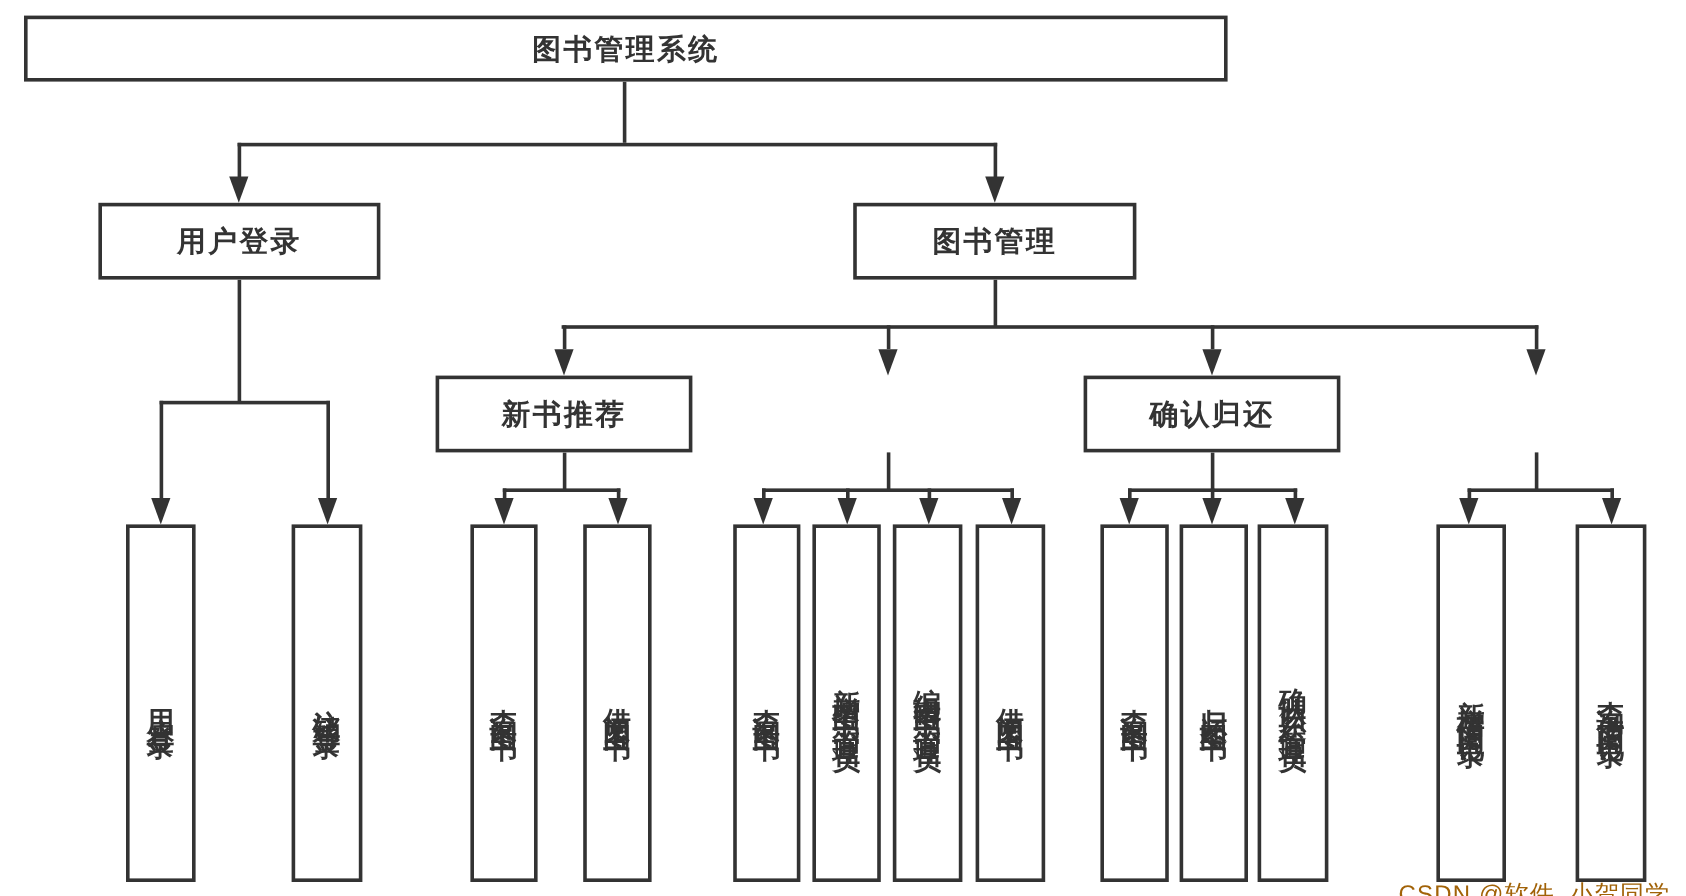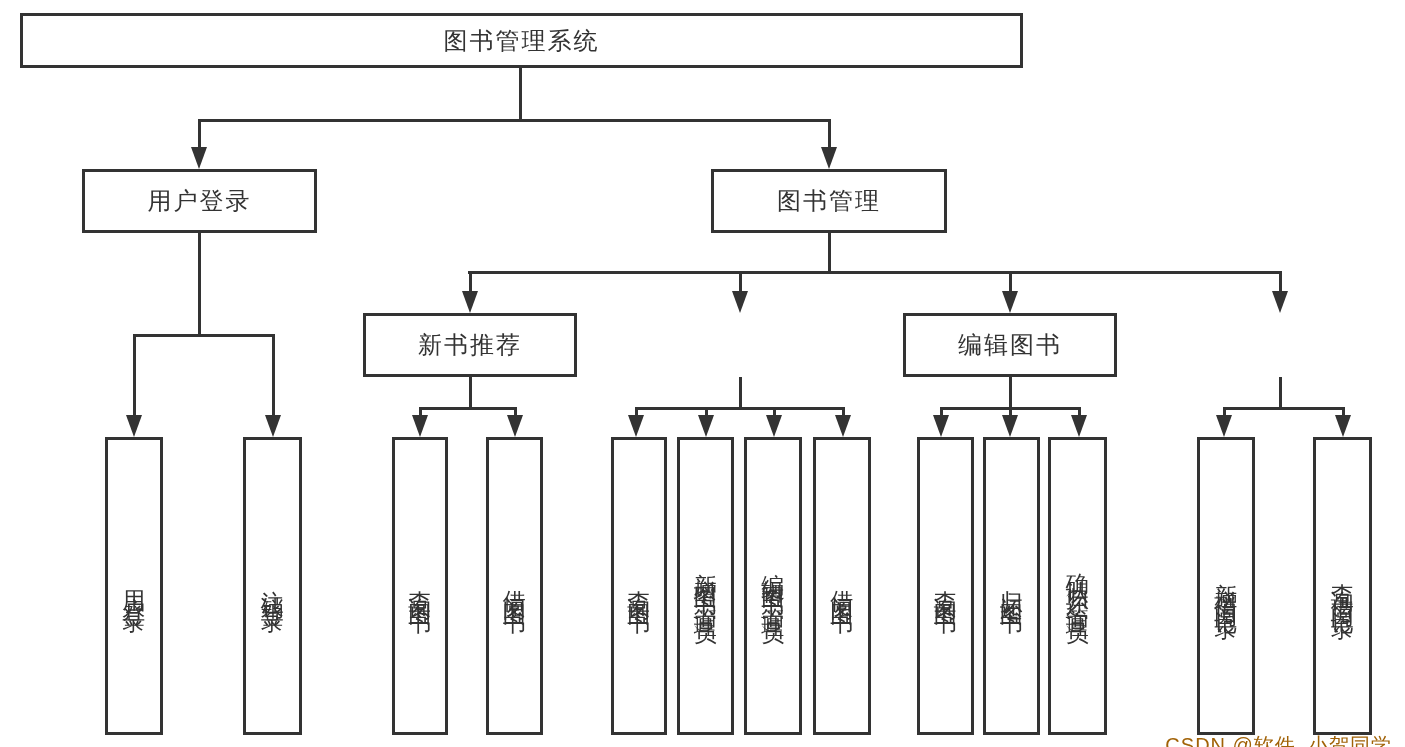--- a/index.html
+++ b/index.html
@@ -3,21 +3,21 @@
 <meta charset="utf-8">
 <style>
   html,body { margin:0; padding:0; background:#fff; }
   .canvas {
     position:relative; width:1405px; height:747px; background:#ffffff;
     font-family:"Liberation Sans","DejaVu Sans",sans-serif; color:#333333;
     overflow:hidden;
   }
   .box {
     position:absolute; background:#ffffff; border:3px solid #333333;
-    box-sizing:border-box; display:flex; align-items:center; justify-content:center;
+    box-sizing:border-box; display:flex; align-items:center; justify-content:center;font-weight:bold;
   }
   .hdr { font-size:24px; letter-spacing:2px; white-space:nowrap; }
   .leaf .vtxt {
     writing-mode:vertical-rl; text-orientation:mixed;
     font-size:23px; letter-spacing:7px; line-height:1.15; white-space:nowrap;
   }
   .ln { position:absolute; background:#333333; }
   .ah {
     position:absolute; width:0; height:0;
     border-left:8px solid transparent; border-right:8px solid transparent;
@@ -100,21 +100,21 @@
     <span>用户登录</span>
   </div>
   <div class="box hdr" style="left:711px;top:169px;width:236px;height:64px">
     <span>图书管理</span>
   </div>
 
   <div class="box hdr" style="left:363px;top:313px;width:214px;height:64px">
     <span>新书推荐</span>
   </div>
   <div class="box hdr" style="left:903px;top:313px;width:214px;height:64px">
-    <span>编辑图书</span>
+    <span>确认归还</span>
   </div>
 
   <div class="box leaf" style="left:105px;top:437px;width:58px;height:298px">
     <span class="vtxt">用户登录</span>
   </div>
   <div class="box leaf" style="left:243px;top:437px;width:59px;height:298px">
     <span class="vtxt">注销登录</span>
   </div>
 
   <div class="box leaf" style="left:392px;top:437px;width:56px;height:298px">

